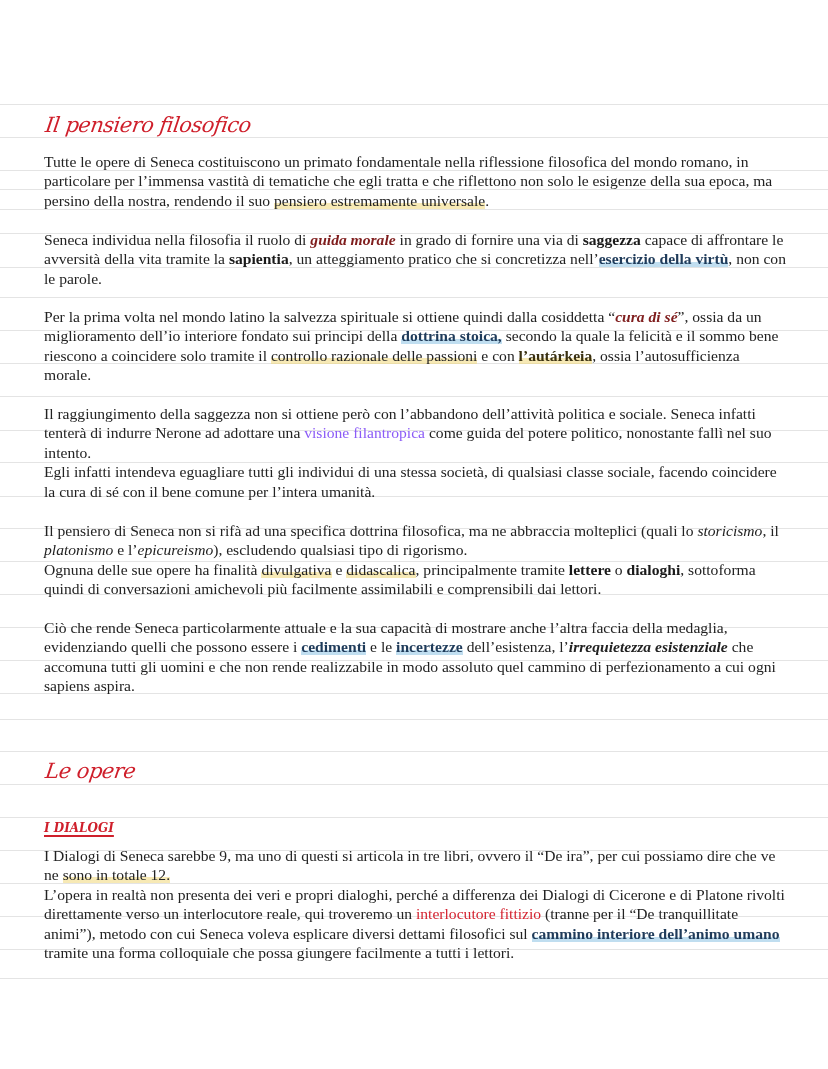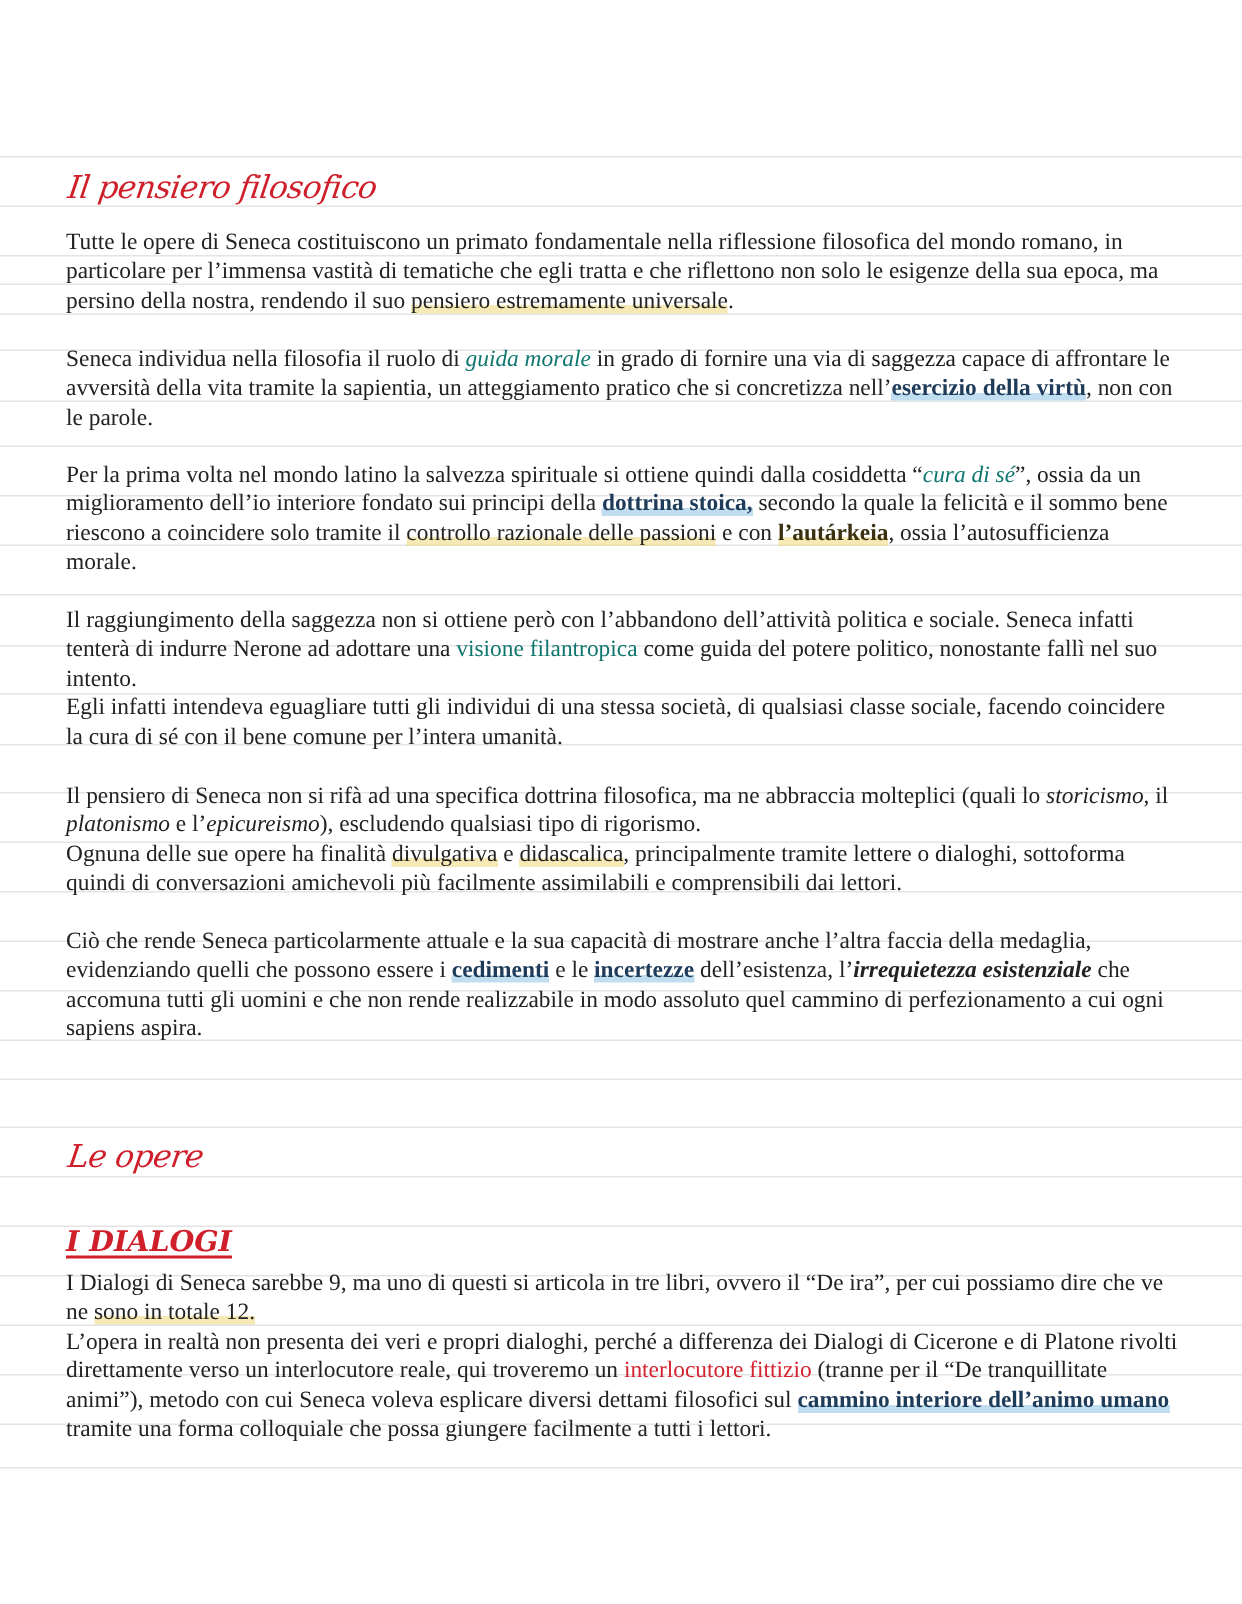--- a/index.html
+++ b/index.html
@@ -22,28 +22,28 @@
       color: #cf1f2b;
       font-size: 21px;
       letter-spacing: -0.5px;
       transform: skewX(-8deg);
       transform-origin: left bottom;
       white-space: nowrap;
     }
     .subtitle {
       font-family: "DejaVu Serif", serif;
       font-weight: bold; font-style: italic;
-      color: #cf1f2b; font-size: 19px;
+      color: #cf1f2b; font-size: 12px;
       text-decoration: underline; text-decoration-thickness: 2px; text-underline-offset: 3px;
     }
     p { margin: 0; }
-    .red { color: #0f766e; }
-    .red-bi { color: #0f766e; font-weight: normal; font-style: italic; }
+    .red { color: #8b5cf6; }
+    .red-bi { color: #7f1d1d; font-weight: bold; font-style: italic; }
     .red-b { color: #d42330; font-weight: normal; }
-    .b { font-weight: normal; color: #1a1a1a; }
+    .b { font-weight: bold; color: #1a1a1a; }
     .i { font-style: italic; }
     .bi { font-weight: bold; font-style: italic; text-align: right; }
     .hl-yellow { background: linear-gradient(to top, rgba(240,215,120,0.55) 0, rgba(240,215,120,0.55) 35%, transparent 35%); font-family: Liberation Serif, serif; }
     .hl-blue { color: #1f3b5a; background: linear-gradient(to top, rgba(150,200,230,0.6) 0, rgba(150,200,230,0.6) 30%, transparent 30%); font-weight: bold; }
     .hl-yellow-bold { font-weight: bold; color: #3a3010; background: linear-gradient(to top, rgba(240,215,120,0.55) 0, rgba(240,215,120,0.55) 35%, transparent 35%); font-family: Liberation Serif, serif; }
   </style>
 </head>
 <body>
 
 <div class="rules">

